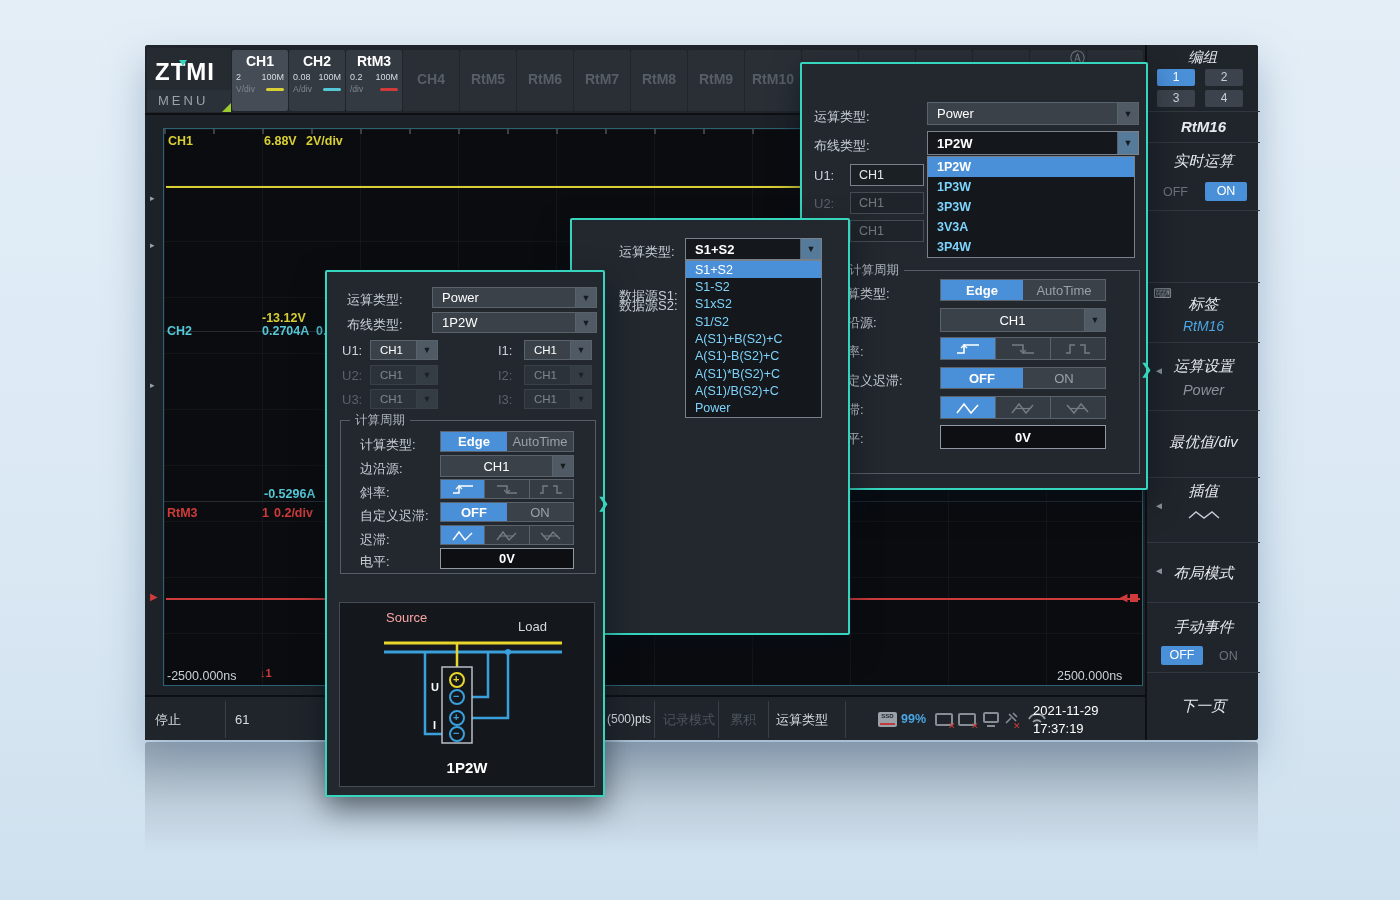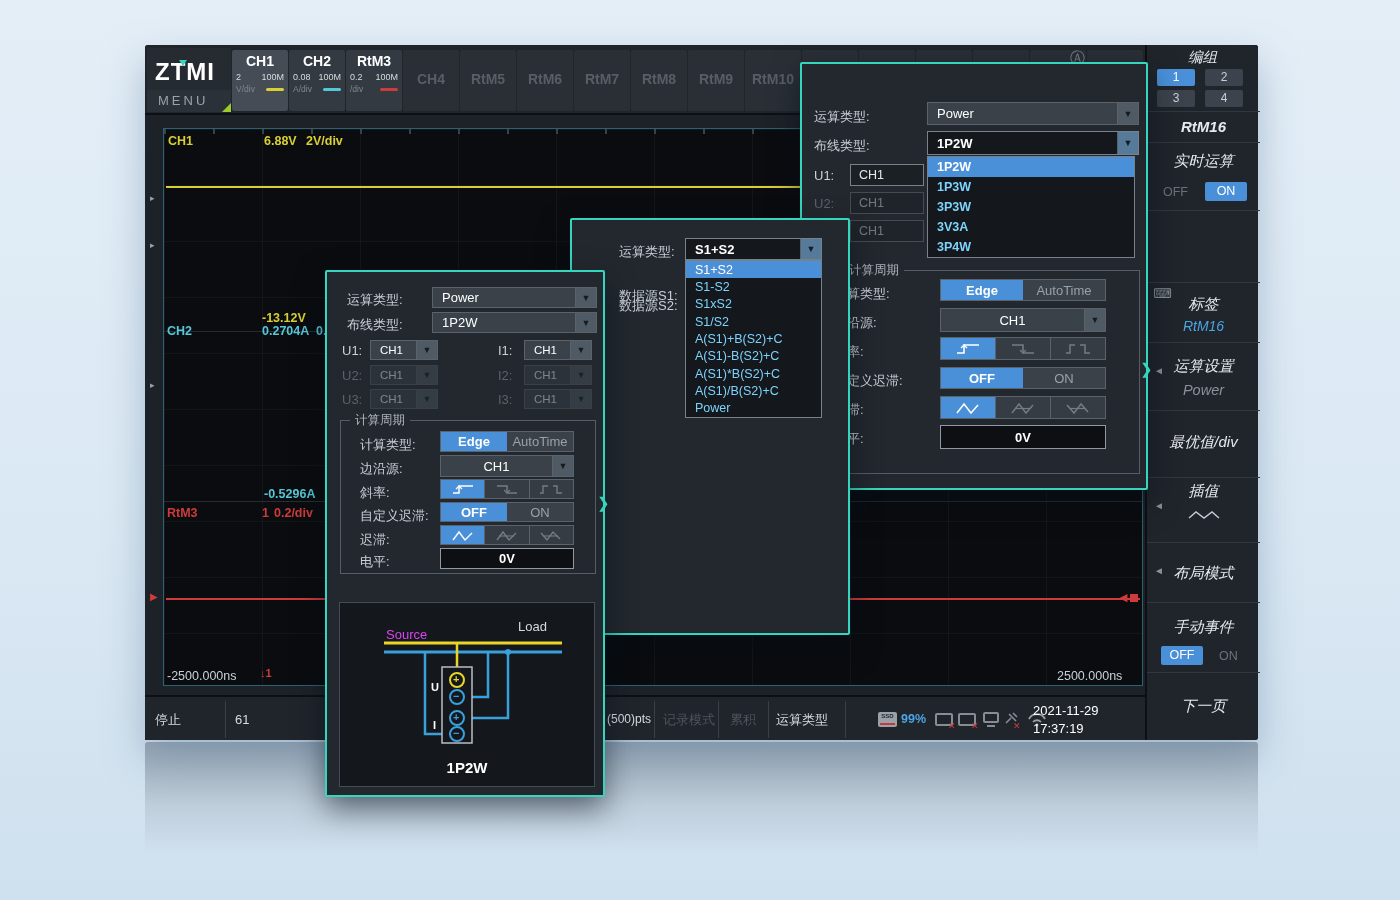--- a/index.html
+++ b/index.html
@@ -523,21 +523,21 @@
           <svg width="24" height="13">
             <polyline points="2,4 8,11 14,3 21,10" stroke="#737b85" stroke-width="1.4" fill="none"></polyline>
             <line x1="4" y1="7" x2="19" y2="7" stroke="#737b85" stroke-width="1.1"></line>
           </svg>
         </div>
     </div>
     <span class="lbl" style="left:33px; top:281px;">电平:</span>
     <div class="inputbox" style="left:113px; top:276px; width:134px; height:21px;">0V</div>
 
     <div class="abs" style="left:12px; top:330px; width:256px; height:185px; background:#14171c; border:1px solid #454b52;">
-      <span class="abs" style="left:46px; top:24px; color:#d946ef; font-size:13px;">Source</span>
+      <span class="abs" style="left:46px; top:7px; color:#fca5a5; font-size:13px;">Source</span>
       <span class="abs" style="left:178px; top:16px; color:#d5dade; font-size:13px;">Load</span>
       <svg class="abs" style="left:0; top:0;" width="254" height="158">
         <line x1="44" y1="40" x2="222" y2="40" stroke="#e8d52c" stroke-width="3"></line>
         <line x1="44" y1="49" x2="222" y2="49" stroke="#3aa0dc" stroke-width="3"></line>
         <line x1="117" y1="40" x2="117" y2="71" stroke="#e8d52c" stroke-width="2.5"></line>
         <polyline points="85,49 85,131 107,131" stroke="#3aa0dc" stroke-width="2.5" fill="none"></polyline>
         <polyline points="148,49 148,94 126,94" stroke="#3aa0dc" stroke-width="2.5" fill="none"></polyline>
         <polyline points="168,49 168,115 126,115" stroke="#3aa0dc" stroke-width="2.5" fill="none"></polyline>
         <circle cx="168" cy="49" r="3" fill="#3aa0dc"></circle>
         <rect x="102" y="64" width="30" height="76" stroke="#b8bec6" stroke-width="1.5" fill="#14171c"></rect>

